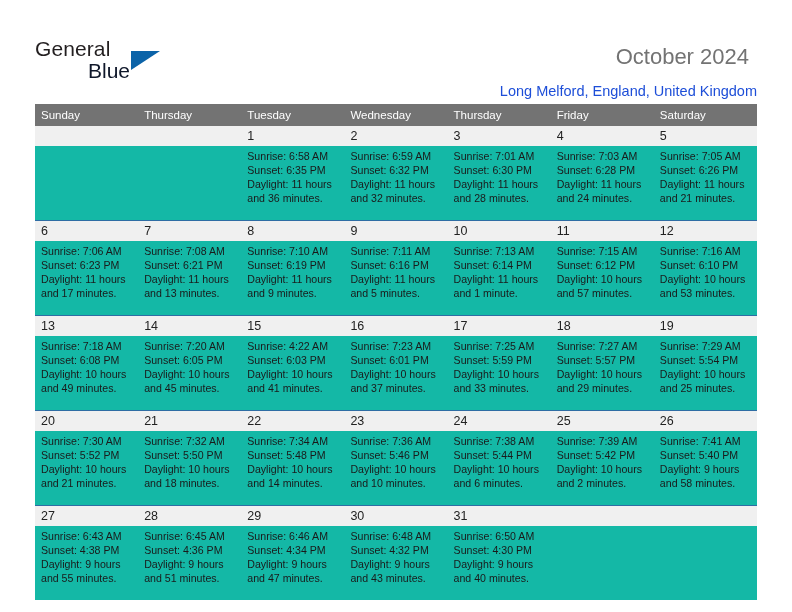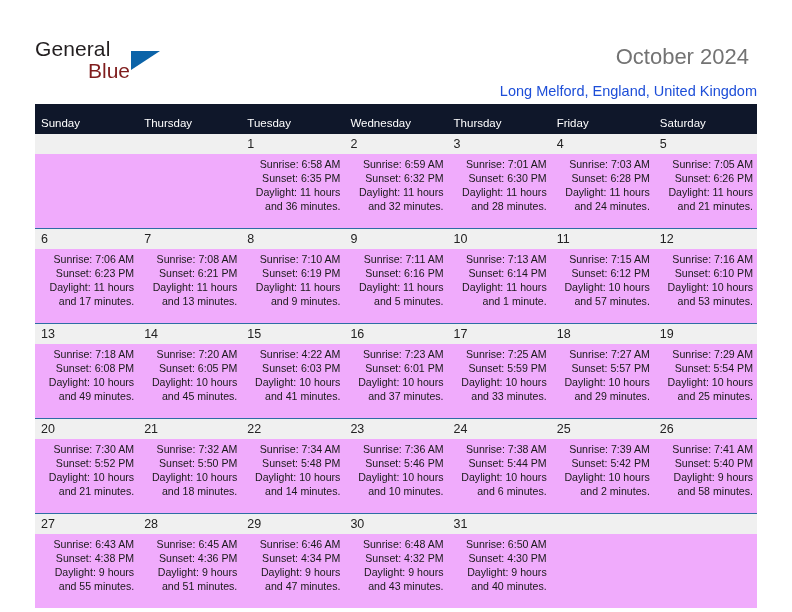--- a/index.html
+++ b/index.html
@@ -43,21 +43,21 @@
     font-size: 21px;
     letter-spacing: .1px;
     color: #231f20;
     font-family: "Liberation Sans", sans-serif;
   }
   .brand-blue {
     position: absolute;
     left: 53px;
     top: 22px;
     font-size: 21px;
-    color: #7f1d1d;
+    color: #0f172a;
     font-family: "Liberation Sans", sans-serif;
   }
   .brand-triangle {
     position: absolute;
     left: 96px;
     top: 14px;
     width: 0;
     height: 0;
     border-left: 29px solid #0b63a8;
     border-bottom: 19px solid transparent;
@@ -90,47 +90,46 @@
     left: 35px;
     top: 104px;
     width: 722px;
   }
   .cal-table {
     width: 722px;
     border-collapse: collapse;
     table-layout: fixed;
   }
   .cal-table th {
-    background: #0f172a;
+    background: #737373;
     color: #ffffff;
     font-size: 11.5px;
     font-weight: normal;
     text-align: left;
-    padding: 12px 0 4px 6px;
+    padding: 4px 0 4px 6px;
     height: 14px;
     vertical-align: middle;
   }
   .daynum-row td {
     background: #f0f0f0;
     border-top: 1.6px solid #2e6da4;
     font-size: 12.5px;
     color: #222222;
     padding: 3px 0 3px 6px;
     height: 14px;
     vertical-align: top;
   }
   .info-row td {
-    background: #f0abfc;
+    background: #14b8a6;
     font-size: 10.6px;
     color: #1a1a1a;
     line-height: 14.1px;
     padding: 3px 4px 9px 6px;
     vertical-align: top;
     height: 62px;
-    text-align: right;
   }
   .info-line {
     display: block;
     white-space: nowrap;
   }
   .empty-cell {
     background: #fdfdfd;
   }
   .daynum-row td.empty-cell {
     background: #f0f0f0;

